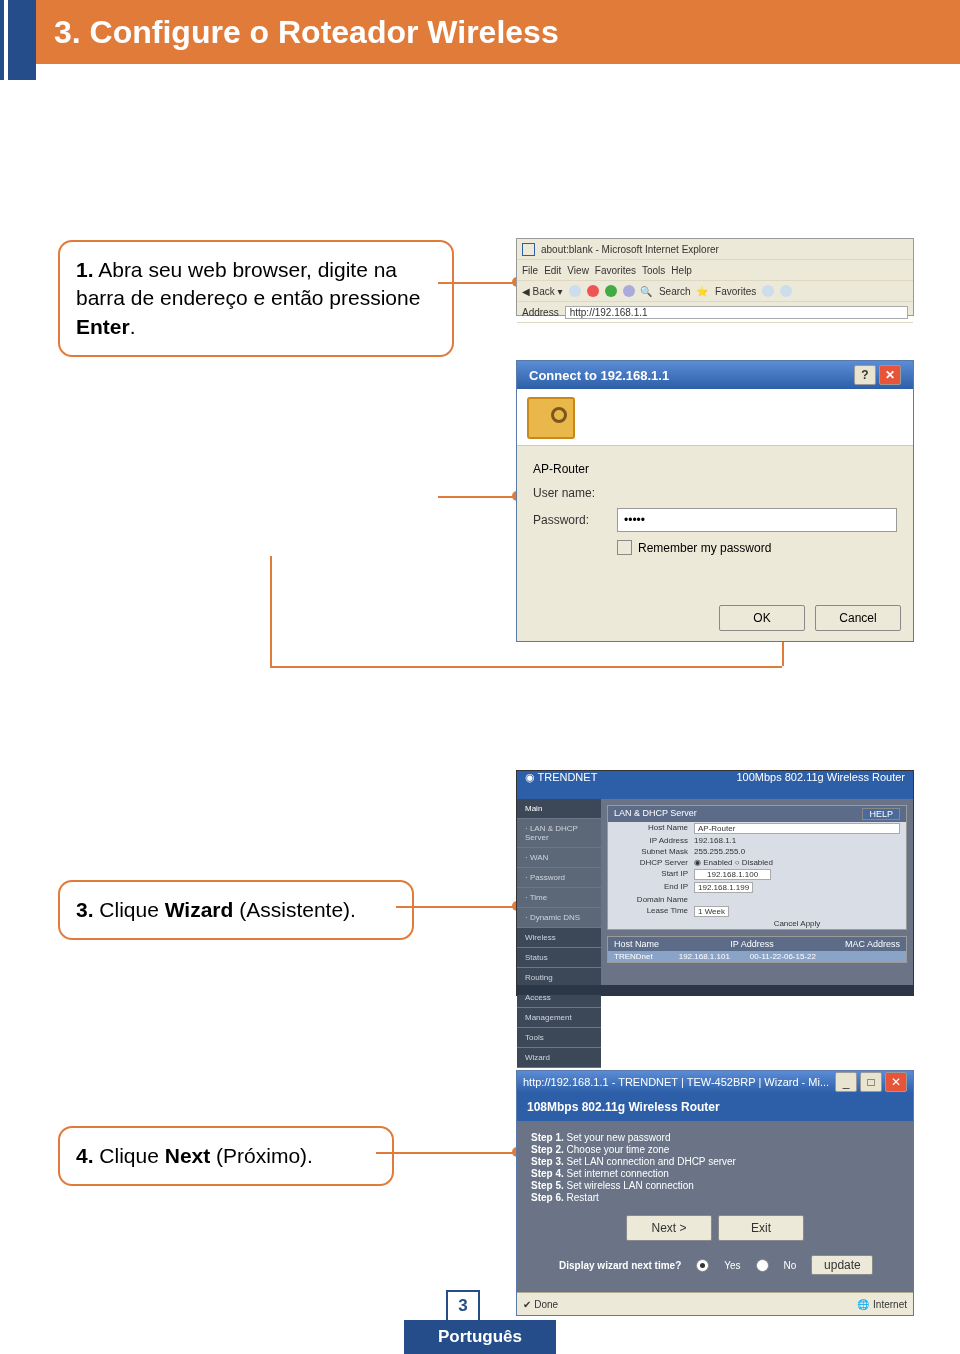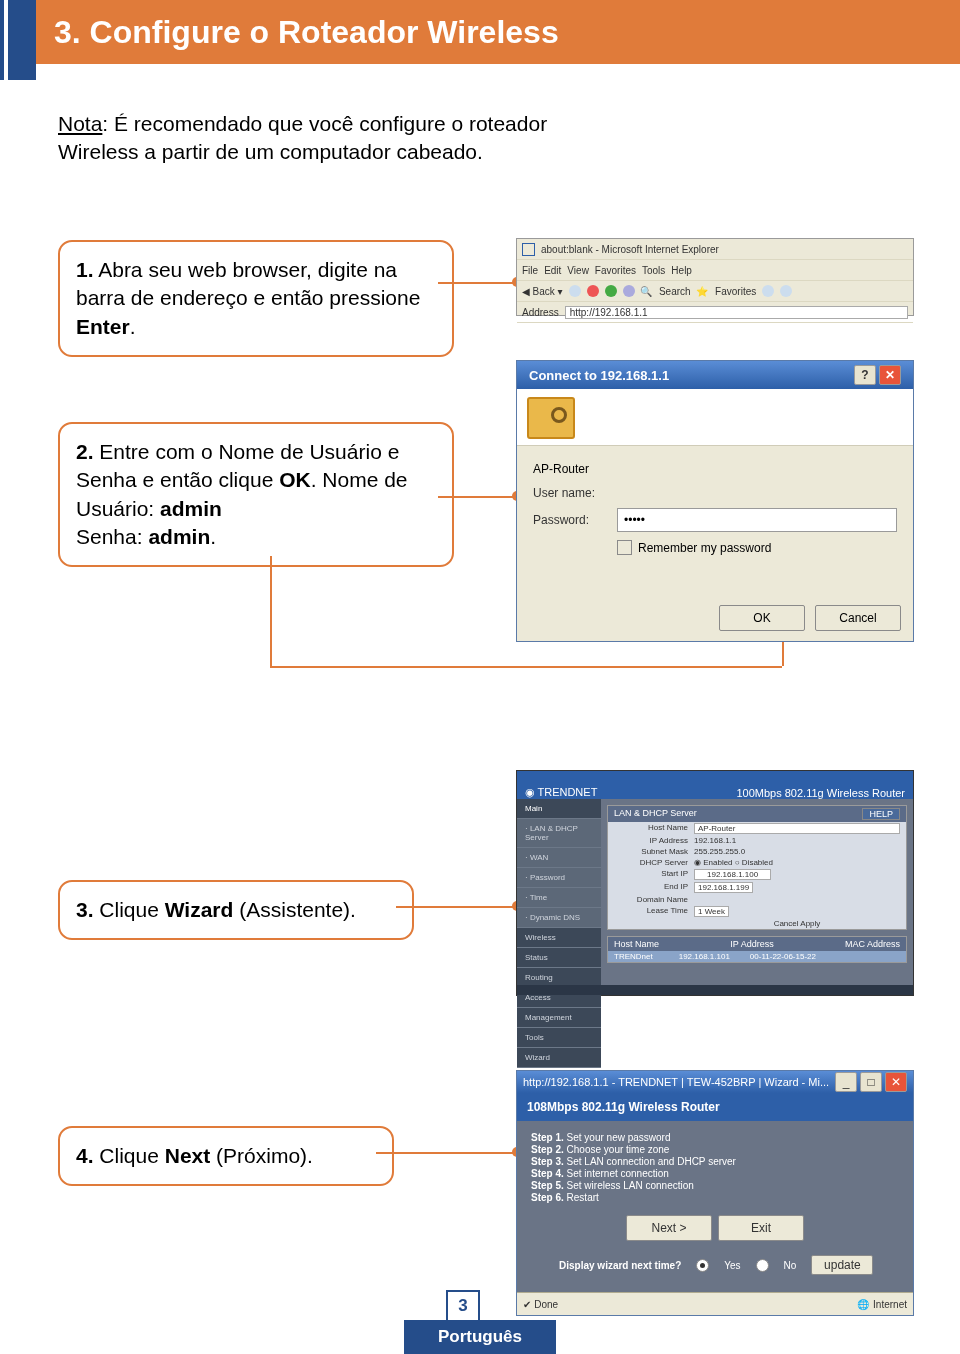--- a/index.html
+++ b/index.html
@@ -30,21 +30,21 @@
 .dialog .body { padding:16px 16px; }
 .drow { display:flex; align-items:center; margin:8px 0; }
 .drow label { width:84px; font-size:12px; color:#333; }
 .dinput { flex:1; height:22px; border:1px solid #9a9a9a; background:#fff; padding:0 6px; display:flex; align-items:center; font-size:12px; }
 .dinput.sel { justify-content:space-between; }
 .chev { font-size:10px; color:#2d5fa8; }
 .cbx { width:13px; height:13px; border:1px solid #8a8a8a; margin-right:6px; }
 .dialog .btnrow { position:absolute; right:12px; bottom:10px; display:flex; gap:10px; }
 .btn { min-width:64px; height:24px; background:#ece9d8; border:1px solid #8a8a8a; border-radius:2px; display:flex; align-items:center; justify-content:center; font-size:12px; padding:0 10px; }
 .router { position:absolute; left:516px; top:770px; width:396px; height:224px; background:#4f5b6e; border:1px solid #333; font-size:9px; color:#fff; }
-.router .top { height:28px; background:#2d5fa8; display:flex; align-items:flex-end; justify-content:space-between; padding:0 8px; font-size:11px; }
+.router .top { height:28px; background:#2d5fa8; display:flex; align-items:flex-start; justify-content:space-between; padding:0 8px; font-size:11px; }
 .router .side { position:absolute; left:0; top:28px; width:84px; bottom:10px; background:#5c6878; }
 .router .side div { padding:5px 8px; font-size:8px; color:#d0d5dd; border-bottom:1px solid #6c7888; }
 .router .main { position:absolute; left:84px; top:28px; right:0; bottom:10px; background:#6a7486; }
 .router .panel { background:#d8dde6; color:#333; margin:6px; border:1px solid #9a9a9a; }
 .router .panel .ph { background:#5b6b88; color:#fff; padding:2px 6px; font-size:9px; display:flex; justify-content:space-between; }
 .router .prow { display:flex; padding:1px 6px; font-size:8px; }
 .router .prow span:first-child { width:74px; text-align:right; padding-right:6px; }
 .router .btm { position:absolute; left:0; right:0; bottom:0; height:10px; background:#2b3646; }
 .wiz { position:absolute; left:516px; top:1070px; width:396px; height:244px; background:#ece9d8; border:1px solid #5a7aa8; font-size:10px; }
 .wiz .titlebar { height:22px; background:linear-gradient(#5a8dd6,#2d5fa8); color:#fff; display:flex; align-items:center; justify-content:space-between; padding:0 6px; font-size:11px; }
@@ -68,23 +68,20 @@
 #c4 { left:58px; top:1126px; width:300px; }
 </style>
 </head>
 <body>
 
 <div class="page">
   <div class="header-bar"></div>
   <div class="header-notch"></div>
   <div class="header-title">3. Configure o Roteador Wireless</div>
 
-  <div class="note">
-    <span class="u">Nota</span><span>: É recomendado que você configure o roteador Wireless a partir de um computador cabeado.</span>
-  </div>
 
   <div id="c1" class="callout">
     <span class="num">1.</span><span> Abra seu web browser, digite  na barra de endereço e então pressione </span><span class="bold">Enter</span><span>.</span>
   </div>
   <div class="connector" style="left:438px; top:282px; width:78px;"></div>
   <div class="dot" style="left:512px; top:277px;"></div>
 
   <div class="ie-top">
     <div class="ie-row">
         <span style="width:11px;height:11px;border:1px solid #2d5fa8;display:inline-block;"></span>
@@ -110,23 +107,20 @@
         <span>Favorites</span>
       <span class="ie-icon" style="background:#cde;"></span>
       <span class="ie-icon" style="background:#cde;"></span>
     </div>
     <div class="ie-row">
       <span>Address</span>
       <span style="flex:1;border:1px solid #aaa;background:#fff;padding:0 4px;">http://192.168.1.1</span>
     </div>
   </div>
 
-  <div id="c2" class="callout">
-    <span class="num">2.</span><span> Entre com o Nome de Usuário e Senha e então clique </span><span class="bold">OK</span><span>. Nome de Usuário: </span><span class="bold">admin</span><br><span> Senha: </span><span class="bold">admin</span><span>.</span>
-  </div>
   <div class="connector" style="left:438px; top:496px; width:78px;"></div>
   <div class="dot" style="left:512px; top:491px;"></div>
   <div class="vline" style="left:270px; top:556px; height:110px;"></div>
   <div class="connector" style="left:270px; top:666px; width:512px;"></div>
   <div class="dot" style="left:778px; top:620px;"></div>
   <div class="vline" style="left:782px; top:625px; height:41px;"></div>
 
   <div class="dialog">
     <div class="titlebar">
       <span>Connect to 192.168.1.1</span>

